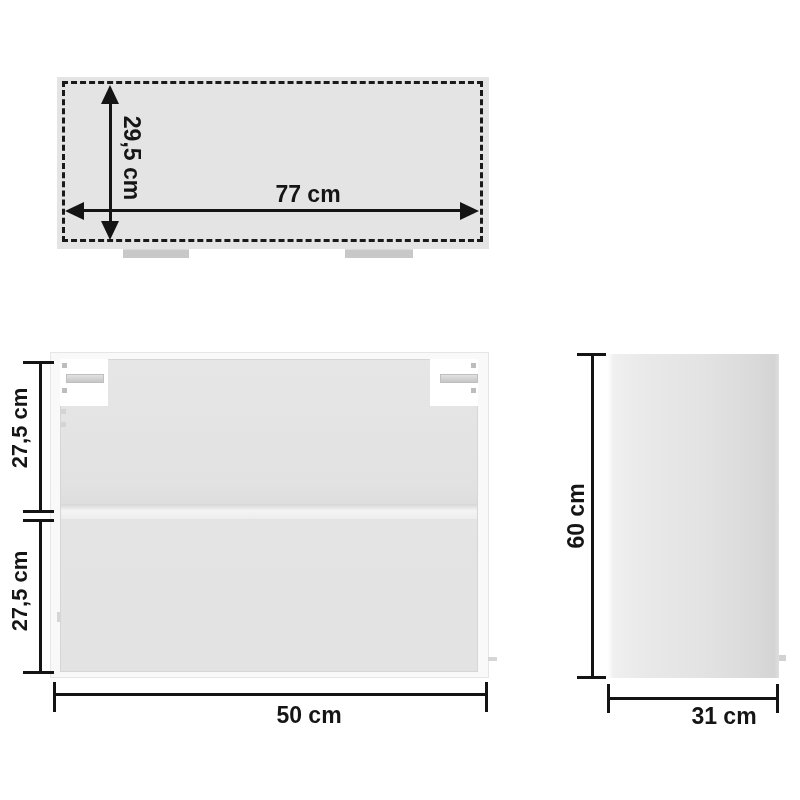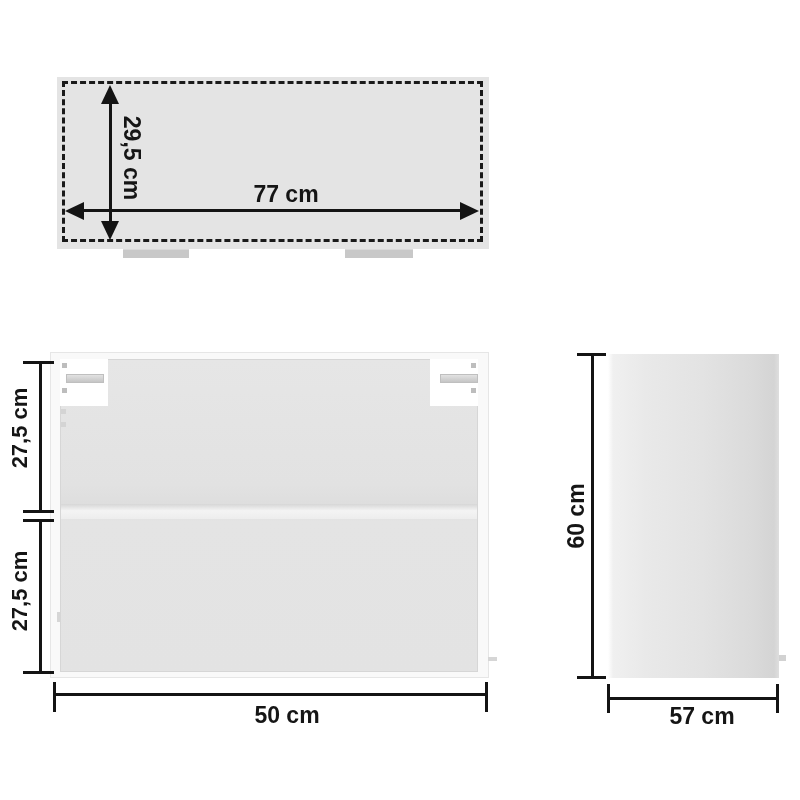--- a/index.html
+++ b/index.html
@@ -9,21 +9,21 @@
   }
   .abs{position:absolute;}
   .grp{position:absolute;left:0;top:0;width:100%;height:100%;}
   .ln{position:absolute;background:#141414;}
   .dim-label{
     position:absolute;font-weight:bold;font-size:23px;color:#151515;
     white-space:nowrap;line-height:1;
   }
   .rot-ccw{transform:translate(-50%,-50%) rotate(-90deg);}
   .rot-cw{transform:translate(-50%,-50%) rotate(90deg);}
-  .ctr-x{transform:translateX(-50%);}
+  .ctr-x{transform:translateX(-50%);margin-left:22px;}
   .ah{position:absolute;width:0;height:0;}
   .ah-up{border-left:9px solid transparent;border-right:9px solid transparent;border-bottom:19px solid #141414;}
   .ah-down{border-left:9px solid transparent;border-right:9px solid transparent;border-top:19px solid #141414;}
   .ah-left{border-top:9px solid transparent;border-bottom:9px solid transparent;border-right:19px solid #141414;}
   .ah-right{border-top:9px solid transparent;border-bottom:9px solid transparent;border-left:19px solid #141414;}
 
   
   .tv-fill{left:57px;top:77px;width:432px;height:172px;background:#e4e4e4;}
   .tv-dash{left:62px;top:81px;width:421px;height:161px;border:3px dashed #1a1a1a;box-sizing:border-box;background:transparent;}
   .tab{height:9px;background:#c8c8c8;border-top:1px solid #d9d9d9;box-sizing:border-box;}
@@ -114,16 +114,16 @@
     <div class="abs sv-prot"></div>
 
     <div class="ln" style="left:577px;top:353px;width:29px;height:3px;"></div>
     <div class="ln" style="left:591px;top:354px;width:3px;height:324px;"></div>
     <div class="ln" style="left:577px;top:676px;width:29px;height:3px;"></div>
     <div class="dim-label rot-ccw" style="left:576px;top:516px;">60 cm</div>
 
     <div class="ln" style="left:607px;top:684px;width:3px;height:29px;"></div>
     <div class="ln" style="left:609px;top:697px;width:169px;height:3px;"></div>
     <div class="ln" style="left:776px;top:684px;width:3px;height:29px;"></div>
-    <div class="dim-label ctr-x" style="left:702px;top:705px;">57 cm</div>
+    <div class="dim-label ctr-x" style="left:702px;top:705px;">31 cm</div>
   </div>
 
 </div>
 
 </body></html>

